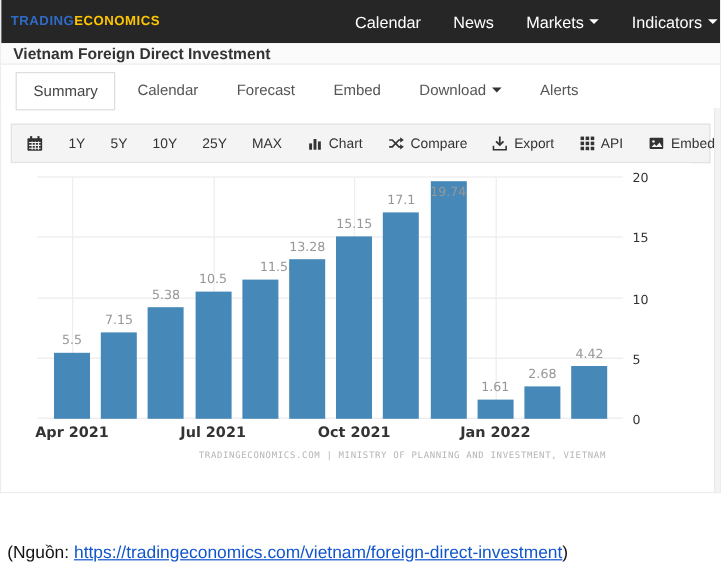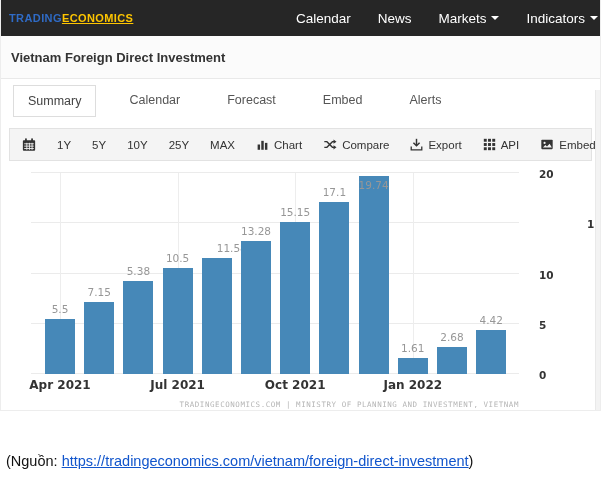--- a/index.html
+++ b/index.html
@@ -3,48 +3,48 @@
 <meta charset="utf-8">
 <style>
   html,body{margin:0;padding:0;background:#fff;}
   body{width:601px;height:489px;overflow:hidden;font-family:"Liberation Sans",sans-serif;position:relative;}
   .screenshot{position:relative;width:601px;height:411px;box-sizing:border-box;
     border:solid #ededed;border-width:0 1px 1px 1px;background:#fff;overflow:hidden;}
   
   .navbar{height:36px;background:#262626;display:flex;align-items:center;padding-left:8px;box-sizing:border-box;}
   .logo{display:flex;flex-direction:row;line-height:1.12;margin-right:auto;cursor:pointer;}
   .logo .l1{color:#2f6bc6;font-weight:bold;font-size:11px;letter-spacing:.4px;}
-  .logo .l2{color:#fdc500;font-weight:bold;font-size:11px;letter-spacing:.4px;text-decoration:underline;}
+  .logo .l2{color:#fdc500;font-weight:bold;font-size:11px;letter-spacing:.4px;}
   .nav-menu{display:flex;align-items:center;gap:27px;padding-right:2px;}
   .nav-item{color:#fff;font-size:13.5px;white-space:nowrap;cursor:pointer;display:flex;align-items:center;}
   .caret{display:inline-block;width:0;height:0;border:4px solid transparent;border-top-color:#fff;margin-left:5px;margin-top:4px;}
   .caret.dark{border-top-color:#333;}
   
-  .title-bar{height:43px;background:#fbfbfb;border-bottom:1px solid #e9e9e9;display:flex;align-items:center;padding-left:10px;box-sizing:border-box;}
+  .title-bar{height:18px;background:#fbfbfb;border-bottom:1px solid #e9e9e9;display:flex;align-items:center;padding-left:10px;box-sizing:border-box;}
   .page-title{font-size:13px;font-weight:bold;color:#333;}
   
   .tabs{height:37px;display:flex;align-items:flex-start;padding:6px 0 0 12px;box-sizing:border-box;background:#fff;}
-  .tab{font-size:12.5px;color:#555;padding:8px 14px;margin-right:19px;cursor:pointer;white-space:nowrap;display:flex;align-items:center;text-align:center;}
+  .tab{font-size:12.5px;color:#555;padding:8px 14px;margin-right:4px;cursor:pointer;white-space:nowrap;display:flex;align-items:center;text-align:center;}
   .tab.active{background:#fff;border:1px solid #ddd;color:#444;}
   
   .toolbar{margin:12px 8px 0 8px;height:33px;background:#f4f4f4;border:1px solid #e2e2e2;box-sizing:border-box;
     display:flex;align-items:center;padding:0 12px;gap:21px;}
   .tool{font-size:11.5px;color:#333;cursor:pointer;display:flex;align-items:center;gap:5px;white-space:nowrap;}
   .tool svg{display:block;}
   
   .chart-region{position:relative;margin:0 8px;width:567px;height:262px;background:#fff;}
   .plot{position:absolute;left:22px;top:12px;width:488px;height:201px;}
   .hgrid{position:absolute;left:0;right:0;height:1px;background:#ebebeb;}
   .vgrid{position:absolute;top:0;bottom:0;width:1px;background:#ededed;}
   .bar{position:absolute;bottom:0;width:30px;}
   .val{position:absolute;width:60px;text-align:center;font-size:10.5px;color:#979797;font-family:"DejaVu Sans",sans-serif;}
   .xtick{position:absolute;top:205px;transform:translateX(-50%);font-size:12px;font-weight:bold;color:#333;
     white-space:nowrap;font-family:"DejaVu Sans",sans-serif;}
-  .ytick{position:absolute;left:508px;font-size:10.5px;font-weight:bold;color:#333;font-family:"DejaVu Sans",sans-serif;}
-  .attrib{position:absolute;right:0;top:227px;font-size:7.5px;color:#b5b5b5;letter-spacing:.55px;
+  .ytick{position:absolute;left:496px;font-size:10.5px;font-weight:normal;color:#333;font-family:"DejaVu Sans",sans-serif;}
+  .attrib{position:absolute;right:14px;top:227px;font-size:7.5px;color:#b5b5b5;letter-spacing:.55px;
     font-family:"DejaVu Sans Mono",monospace;white-space:nowrap;text-align:center;}
   
   .right-strip{position:absolute;left:594px;top:90px;width:7px;height:320px;background:#f3f3f3;border-left:1px solid #e9e9e9;}
   
   .caption{margin:42px 0 0 6px;font-size:14.5px;color:#111;}
   .caption a{color:#1155cc;cursor:pointer;}
 </style>
 </head>
 <body>
 
@@ -82,20 +82,24 @@
         <span>Summary</span>
       </span>
     <span class="tab">
         <span>Calendar</span>
       </span>
     <span class="tab">
         <span>Forecast</span>
       </span>
     <span class="tab">
         <span>Embed</span>
+      </span>
+    <span class="tab">
+        <span>Download</span>
+        <span class="caret dark"></span>
       </span>
     <span class="tab">
         <span>Alerts</span>
       </span>
   </div>
 
   <div class="toolbar">
     <span class="tool">
       <svg width="14" height="14" viewBox="0 0 16 16">
         <rect x="1" y="2.5" width="14" height="12" rx="1" fill="#333"></rect>
@@ -177,21 +181,21 @@
   <div class="chart-region">
     <div class="plot">
       <div class="attrib">TRADINGECONOMICS.COM  |  MINISTRY OF PLANNING AND INVESTMENT, VIETNAM</div>
     <div class="hgrid" style="bottom: 0px;"></div>
         <div class="ytick" style="bottom: -7px;">0</div>
         <div class="hgrid" style="bottom: 50.25px;"></div>
         <div class="ytick" style="bottom: 43.25px;">5</div>
         <div class="hgrid" style="bottom: 100.5px;"></div>
         <div class="ytick" style="bottom: 93.5px;">10</div>
         <div class="hgrid" style="bottom: 150.75px;"></div>
-        <div class="ytick" style="bottom: 143.75px; margin-left: 48px;">15</div>
+        <div class="ytick" style="bottom: 143.75px;">15</div>
         <div class="hgrid" style="bottom: 201px;"></div>
         <div class="ytick" style="bottom: 194px;">20</div>
         <div class="vgrid" style="left: 29px;"></div>
         <div class="xtick" style="left: 29px;">Apr 2021</div>
         <div class="vgrid" style="left: 146.6px;"></div>
         <div class="xtick" style="left: 146.6px;">Jul 2021</div>
         <div class="vgrid" style="left: 264.2px;"></div>
         <div class="xtick" style="left: 264.2px;">Oct 2021</div>
         <div class="vgrid" style="left: 381.8px;"></div>
         <div class="xtick" style="left: 381.8px;">Jan 2022</div>

